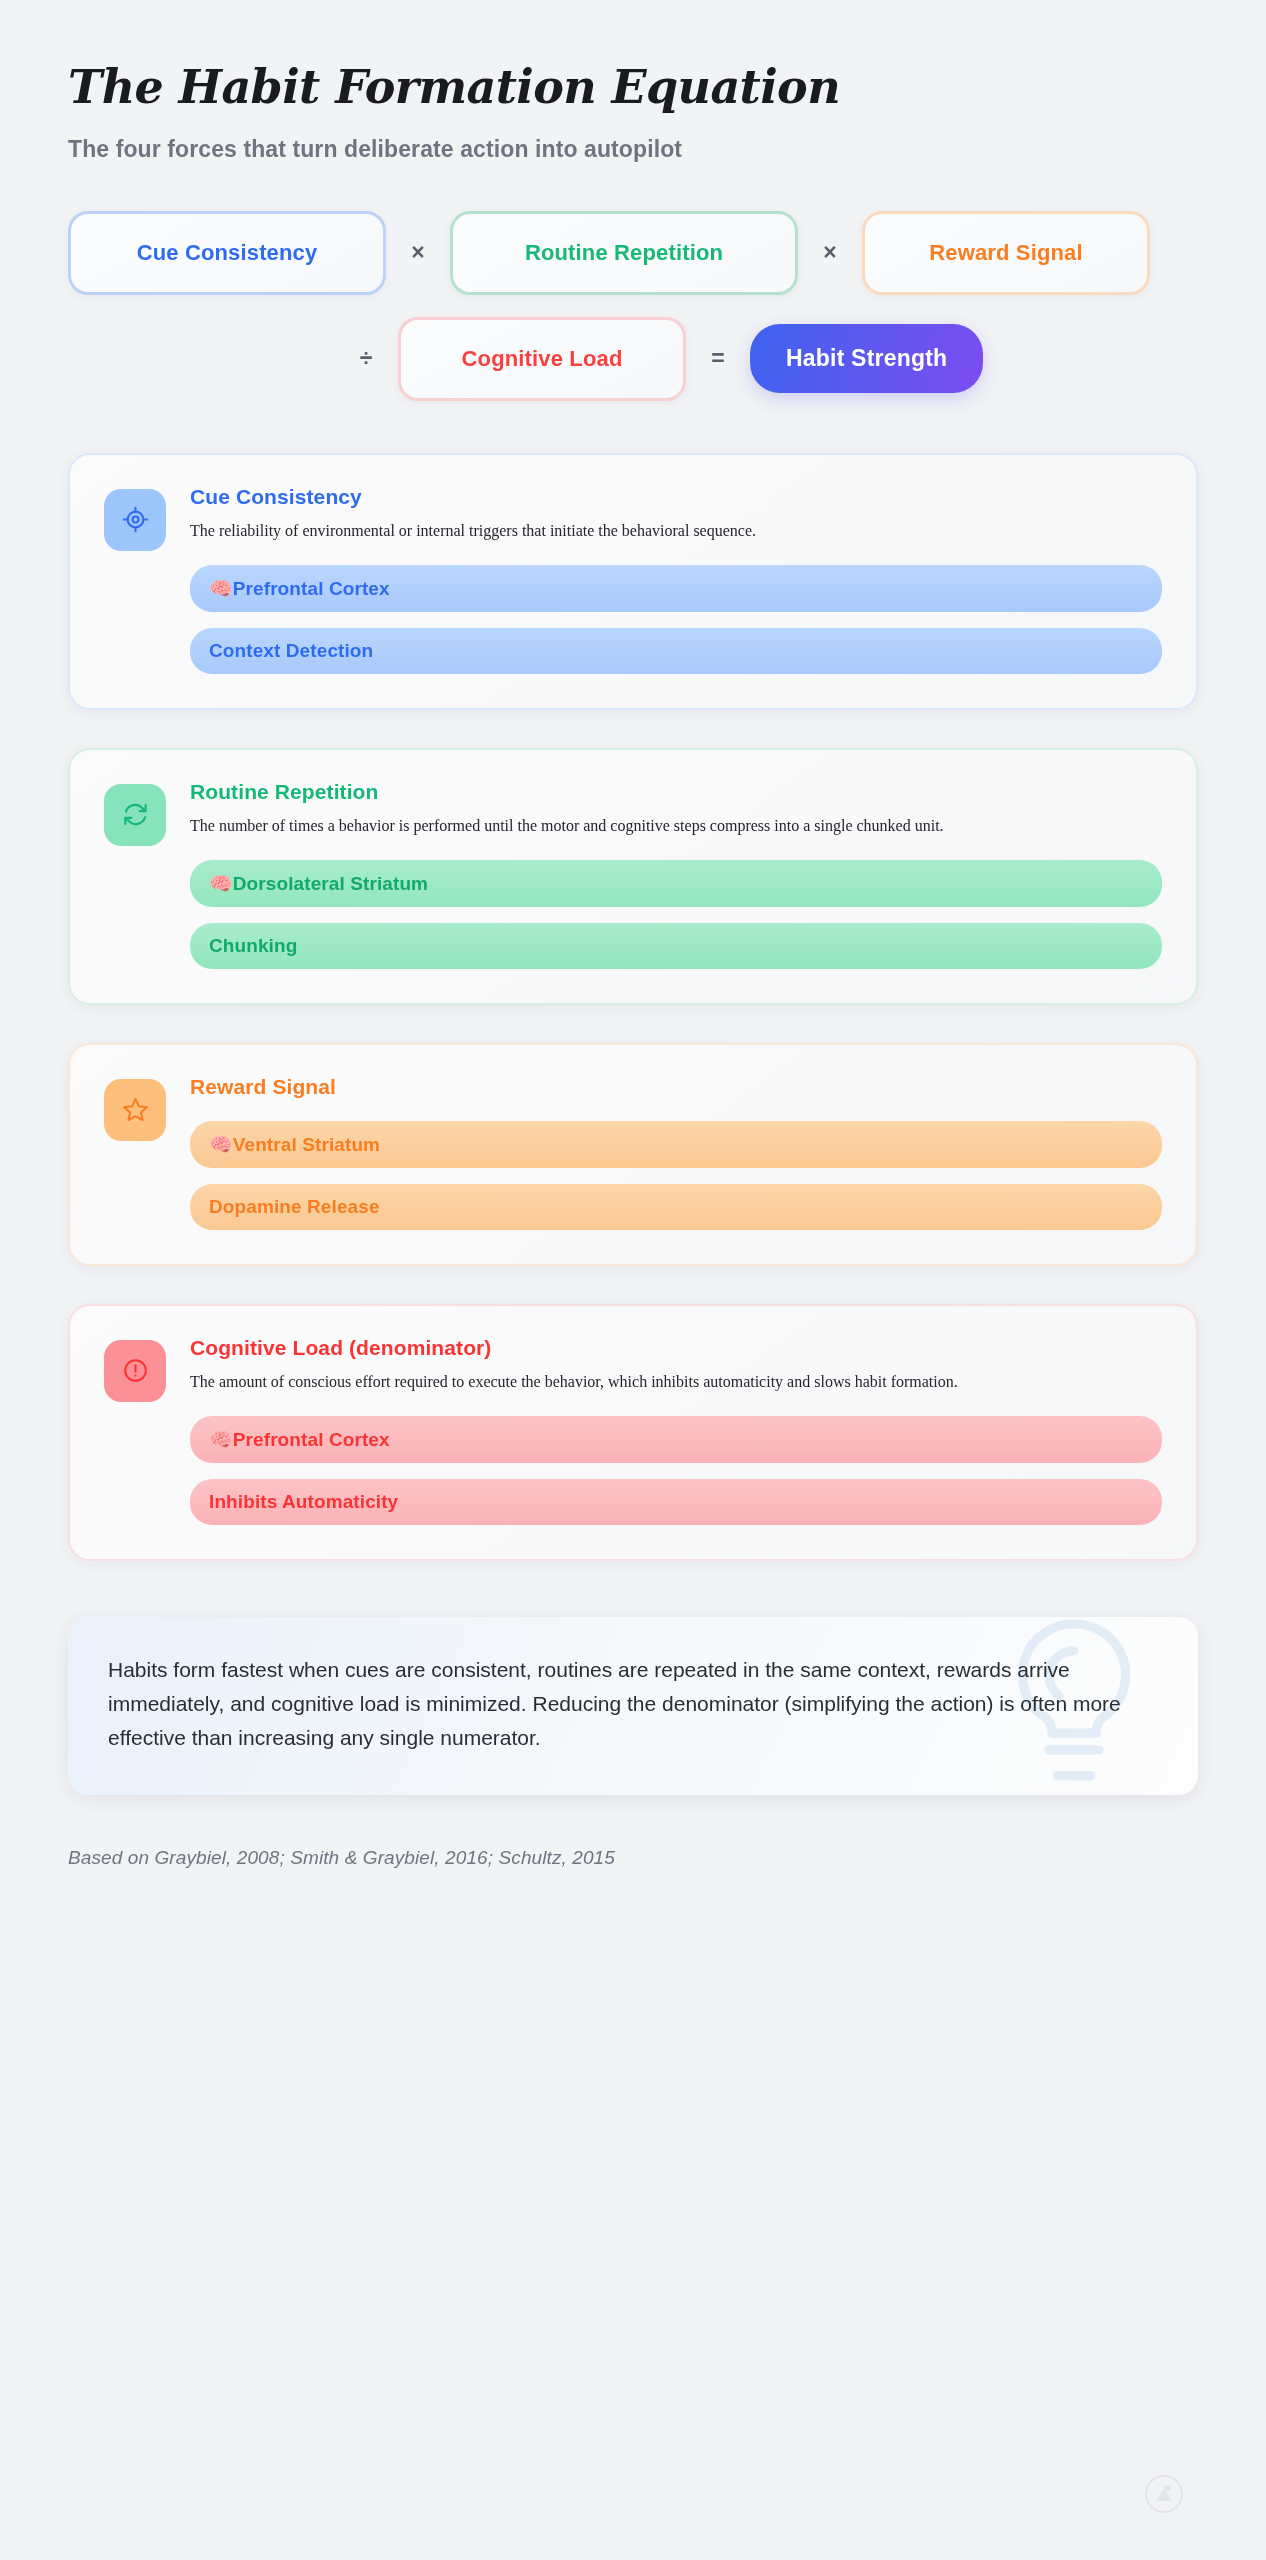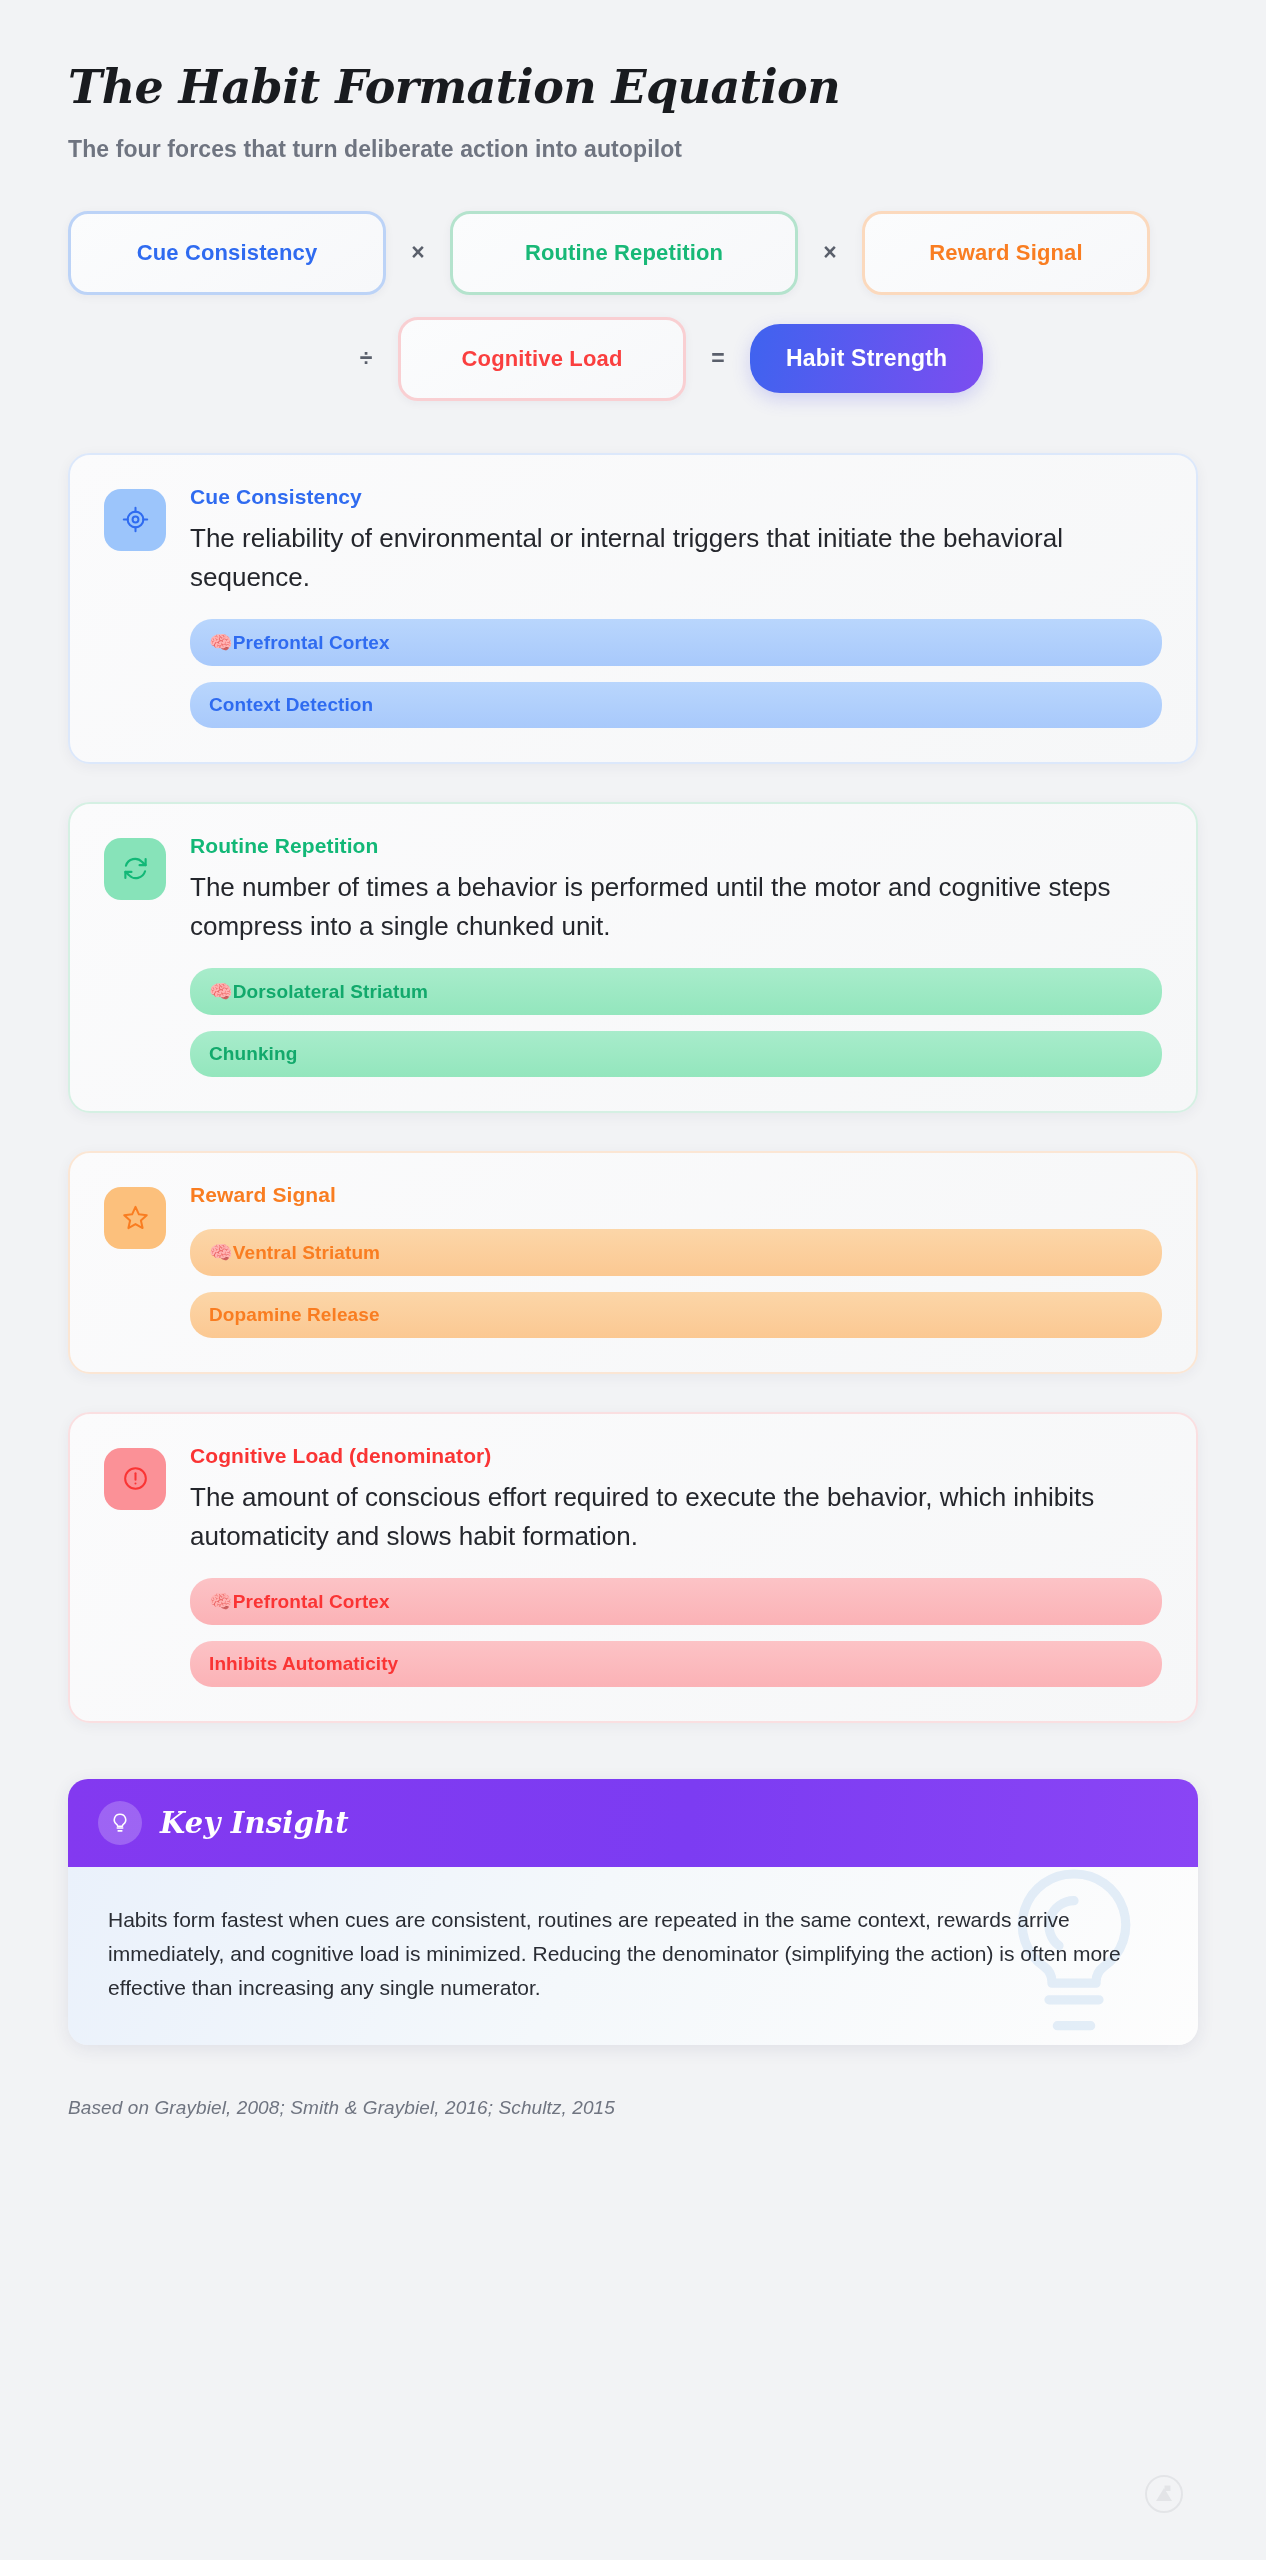--- a/index.html
+++ b/index.html
@@ -119,24 +119,25 @@
     font-weight: bold;
     letter-spacing: .1px;
     margin-bottom: 10px;
   }
   .t-blue   { color: #2f6bf0; }
   .t-green  { color: #12b877; }
   .t-orange { color: #f97d21; }
   .t-red    { color: #fa3434; }
 
   .card-desc {
-    font-size: 26px;
+    font-size: 16px;
     line-height: 1.50;
     color: #24262c;
     max-width: 945px;
+    font-family: Liberation Serif, serif;
   }
 
   .tags { margin-top: 22px; display: flex; gap: 16px; flex-wrap: wrap; flex-direction: column; }
   .tag {
     border-radius: 22px;
     padding: 12px 19px;
     font-size: 19px;
     font-weight: bold;
     letter-spacing: .1px;
     white-space: nowrap;
@@ -302,29 +303,20 @@
         <div class="tags">
           <div class="tag tg-red"><span class="em">🧠</span><span>Prefrontal Cortex</span></div>
           <div class="tag tg-red">Inhibits Automaticity</div>
         </div>
       </div>
     </div>
 
   </div>
 
   <div class="insight">
-    <div class="insight-hd">
-      <div class="bulb-circle">
-        <svg viewBox="0 0 24 24" fill="none" stroke="#ffffff" stroke-width="1.7" stroke-linecap="round" stroke-linejoin="round">
-          <path d="M9 17.5h6M10 20.6h4"></path>
-          <path d="M12 2.4a6.1 6.1 0 0 0-3.6 11.1c.6.45.95 1.1.95 1.8v.2h5.3v-.2c0-.7.35-1.35.95-1.8A6.1 6.1 0 0 0 12 2.4z"></path>
-        </svg>
-      </div>
-      <div class="insight-title">Key Insight</div>
-    </div>
     <div class="insight-body">
       <div class="wm-bulb">
         <svg viewBox="0 0 24 24" fill="none" stroke="#c9ddf2" stroke-width="1.1" stroke-linecap="round" stroke-linejoin="round">
           <path d="M9 17.5h6M10 20.6h4"></path>
           <path d="M12 2.4a6.1 6.1 0 0 0-3.6 11.1c.6.45.95 1.1.95 1.8v.2h5.3v-.2c0-.7.35-1.35.95-1.8A6.1 6.1 0 0 0 12 2.4z"></path>
           <path d="M12 5.6a3 3 0 0 0-1.8 5.4"></path>
         </svg>
       </div>
       <div class="insight-text">Habits form fastest when cues are consistent, routines are repeated in the same context, rewards arrive immediately, and cognitive load is minimized. Reducing the denominator (simplifying the action) is often more effective than increasing any single numerator.</div>
     </div>

